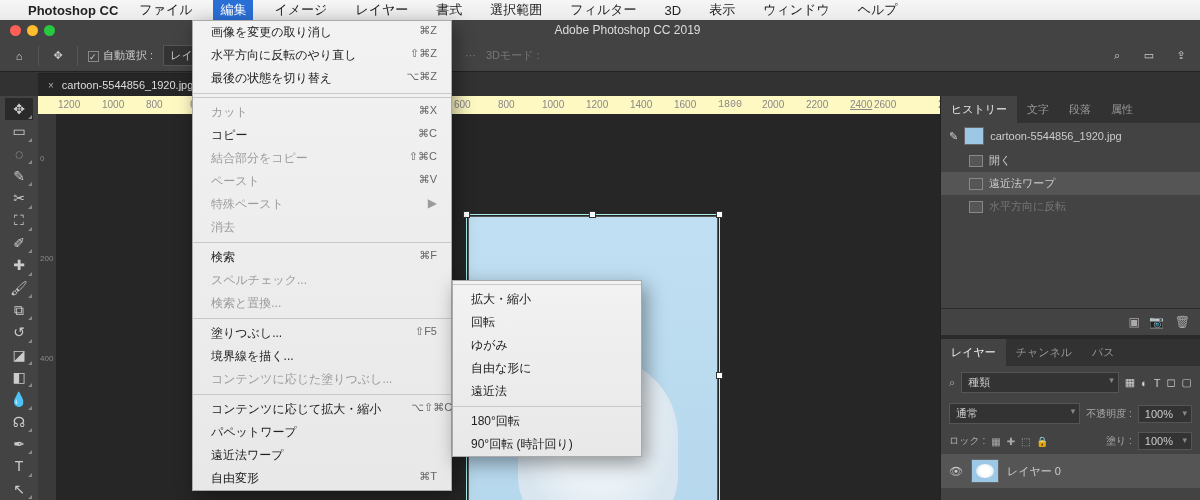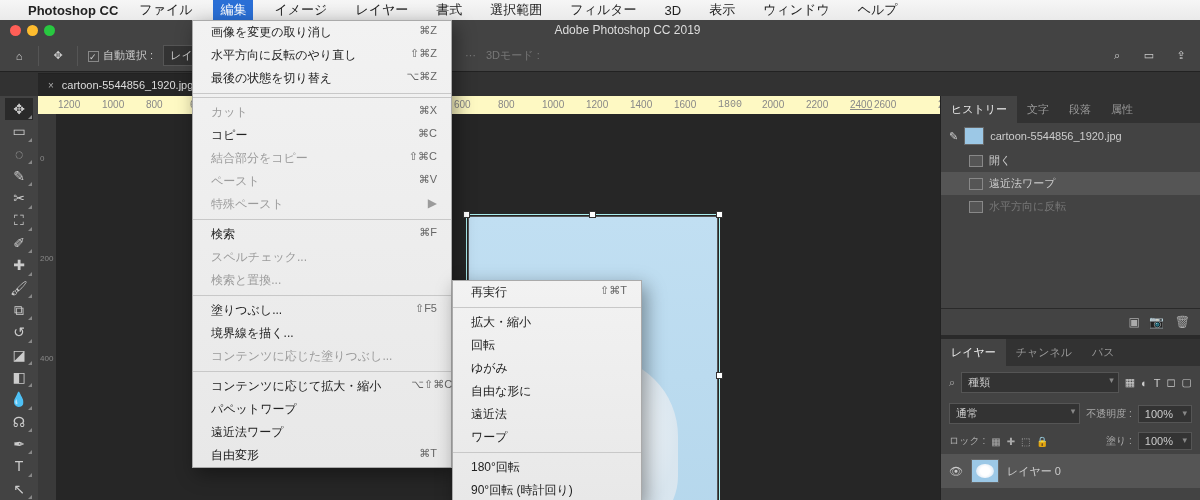--- a/index.html
+++ b/index.html
@@ -302,20 +302,23 @@
       <span class="sc">⇧⌘C</span>
     </div>
     <div class="mi disabled">
       <span>ペースト</span>
       <span class="sc">⌘V</span>
     </div>
     <div class="mi disabled">
       <span>特殊ペースト</span>
       <span class="arr">▶</span>
     </div>
+    <div class="mi disabled">
+      <span>消去</span>
+    </div>
     <div class="sep"></div>
     <div class="mi">
       <span>検索</span>
       <span class="sc">⌘F</span>
     </div>
     <div class="mi disabled">
       <span>スペルチェック...</span>
     </div>
     <div class="mi disabled">
       <span>検索と置換...</span>
@@ -342,43 +345,36 @@
     <div class="mi">
       <span>遠近法ワープ</span>
     </div>
     <div class="mi">
       <span>自由変形</span>
       <span class="sc">⌘T</span>
     </div>
   </div>
 
 <div class="menu menu2" id="menu2">
-    <div class="mi">
-      <span>再実行</span>
-      <span class="sc">⇧⌘T</span>
-    </div>
     <div class="sep"></div>
     <div class="mi">
       <span>拡大・縮小</span>
     </div>
     <div class="mi">
       <span>回転</span>
     </div>
     <div class="mi">
       <span>ゆがみ</span>
     </div>
     <div class="mi">
       <span>自由な形に</span>
     </div>
     <div class="mi">
       <span>遠近法</span>
     </div>
-    <div class="mi">
-      <span>ワープ</span>
-    </div>
     <div class="sep"></div>
     <div class="mi">
       <span>180°回転</span>
     </div>
     <div class="mi">
       <span>90°回転 (時計回り)</span>
     </div>
   </div>
 
 </body></html>

